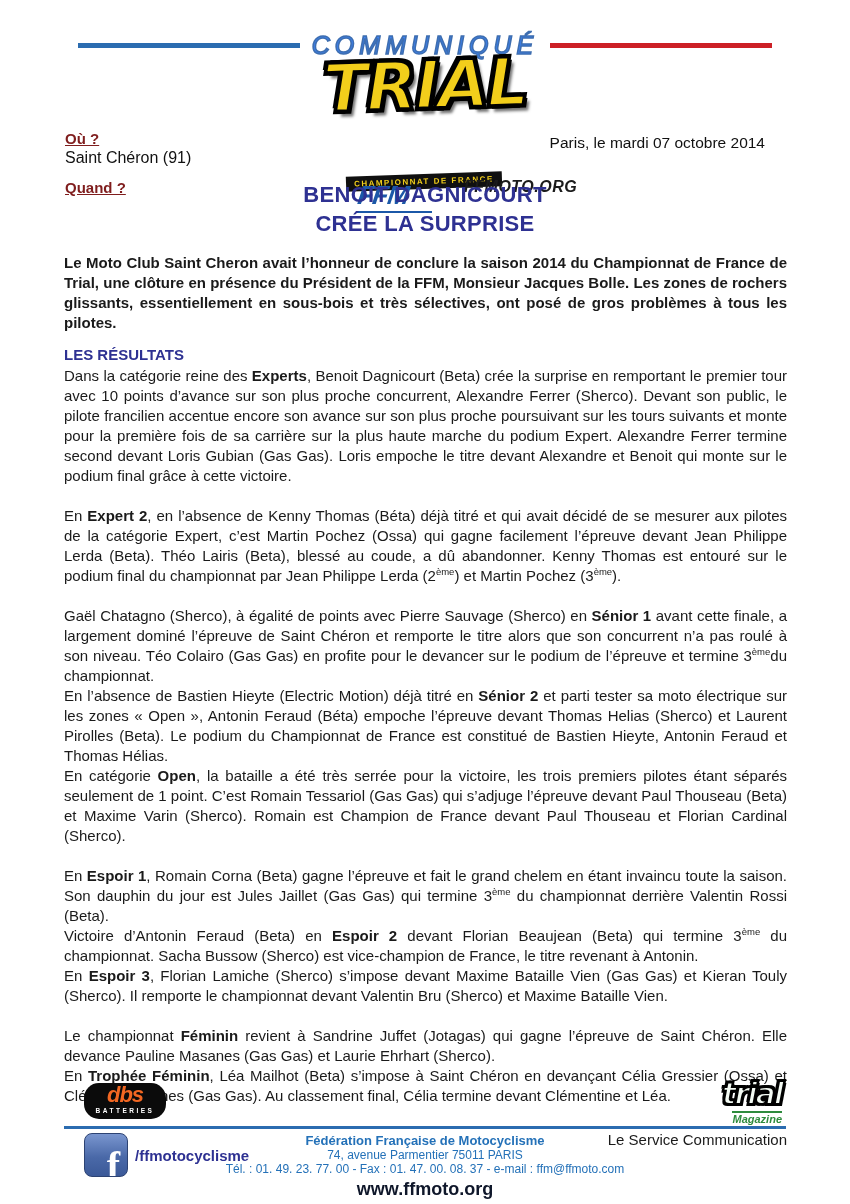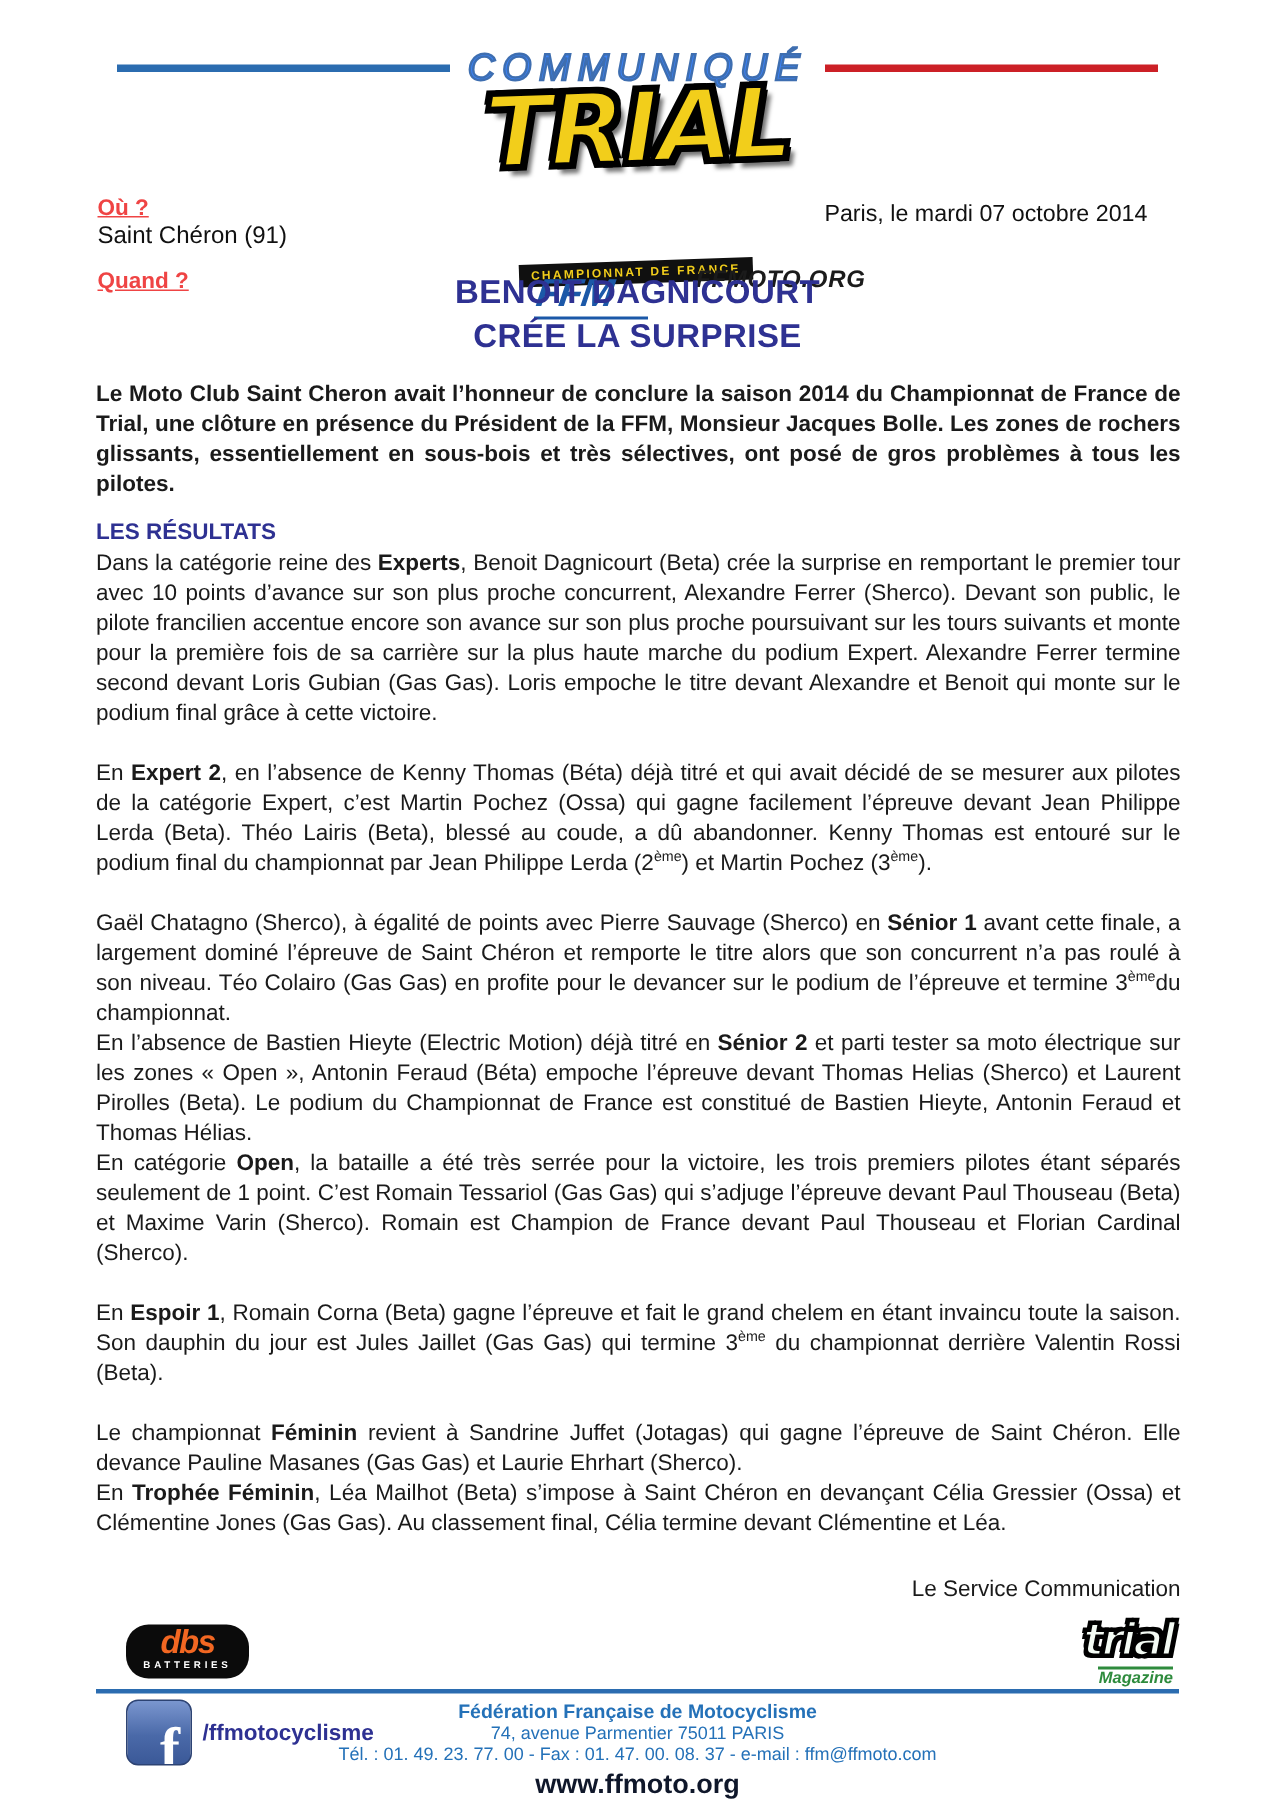--- a/index.html
+++ b/index.html
@@ -30,21 +30,21 @@
     font-size:8px;font-weight:bold;letter-spacing:1.5px;padding:3px 8px;transform:rotate(-2deg);white-space:nowrap;
   }
   .ffmoto-site{position:absolute;top:136px;left:464px;font-size:16px;font-weight:bold;font-style:italic;color:#1b1b1b;letter-spacing:.5px;}
   .ffm-mark{
     position:absolute;top:140px;left:358px;font-size:26px;font-weight:bold;font-style:italic;
     letter-spacing:-1px;color:#1B58A8;transform:skewX(-8deg);line-height:1;
   }
   .ffm-underline{position:absolute;top:169px;left:356px;width:76px;height:2px;background:#1B58A8;}
   
   .meta{position:absolute;top:130px;left:65px;width:230px;}
-  .meta .label{color:#ef4444;font-size:15px;font-weight:bold;text-decoration:underline;}
+  .meta .label{color:#7f1d1d;font-size:15px;font-weight:bold;text-decoration:underline;}
   .meta .value{color:#111;font-size:16px;margin:2px 0 12px;}
   .dateline{position:absolute;top:134px;right:85px;font-size:15.5px;color:#111;}
   .doc-title{position:absolute;top:180px;left:0;right:0;text-align:center;color:#2E3192;font-size:22px;font-weight:bold;letter-spacing:.3px;line-height:29px;}
   
   .content{position:absolute;top:253px;left:64px;width:723px;font-size:15px;line-height:20px;text-align:justify;}
   .intro{font-weight:bold;margin:0 0 12px;}
   .results-heading{color:#2E3192;font-size:15px;font-weight:bold;margin:0 0 1px;text-align:left;}
   .para{margin:0;}
   .para.gap{margin-top:20px;}
   .para b{font-weight:bold;}
@@ -115,20 +115,22 @@
   <div class="content">
     <p class="intro">Le Moto Club Saint Cheron avait l’honneur de conclure la saison 2014 du Championnat de France de Trial, une clôture en présence du Président de la FFM, Monsieur Jacques Bolle. Les zones de rochers glissants, essentiellement en sous-bois et très sélectives, ont posé de gros problèmes à tous les pilotes.</p>
     <div class="results-heading">LES RÉSULTATS</div>
     <div id="blocks">
         <p class="para"><span>Dans la catégorie reine des </span><b>Experts</b><span>, Benoit Dagnicourt (Beta) crée la surprise en remportant le premier tour avec 10 points d’avance sur son plus proche concurrent, Alexandre Ferrer (Sherco). Devant son public, le pilote francilien accentue encore son avance sur son plus proche poursuivant sur les tours suivants et monte pour la première fois de sa carrière sur la plus haute marche du podium Expert. Alexandre Ferrer termine second devant Loris Gubian (Gas Gas). Loris empoche le titre devant Alexandre et Benoit qui monte sur le podium final grâce à cette victoire.</span></p>
         <p class="para gap"><span>En </span><b>Expert 2</b><span>, en l’absence de Kenny Thomas (Béta) déjà titré et qui avait décidé de se mesurer aux pilotes de la catégorie Expert, c’est Martin Pochez (Ossa) qui gagne facilement l’épreuve devant Jean Philippe Lerda (Beta). Théo Lairis (Beta), blessé au coude, a dû abandonner. Kenny Thomas est entouré sur le podium final du championnat par Jean Philippe Lerda (2</span><sup>ème</sup><span>) et Martin Pochez (3</span><sup>ème</sup><span>).</span></p>
         <p class="para gap"><span>Gaël Chatagno (Sherco), à égalité de points avec Pierre Sauvage (Sherco) en </span><b>Sénior 1</b><span> avant cette finale, a largement dominé l’épreuve de Saint Chéron et remporte le titre alors que son concurrent n’a pas roulé à son niveau. Téo Colairo (Gas Gas) en profite pour le devancer sur le podium de l’épreuve et termine 3</span><sup>ème</sup><span>du championnat.</span></p>
         <p class="para"><span>En l’absence de Bastien Hieyte (Electric Motion) déjà titré en </span><b>Sénior 2</b><span> et parti tester sa moto électrique sur les zones « Open », Antonin Feraud (Béta) empoche l’épreuve devant Thomas Helias (Sherco) et Laurent Pirolles (Beta). Le podium du Championnat de France est constitué de Bastien Hieyte, Antonin Feraud et Thomas Hélias.</span></p>
         <p class="para"><span>En catégorie </span><b>Open</b><span>, la bataille a été très serrée pour la victoire, les trois premiers pilotes étant séparés seulement de 1 point. C’est Romain Tessariol (Gas Gas) qui s’adjuge l’épreuve devant Paul Thouseau (Beta) et Maxime Varin (Sherco). Romain est Champion de France devant Paul Thouseau et Florian Cardinal (Sherco).</span></p>
         <p class="para gap"><span>En </span><b>Espoir 1</b><span>, Romain Corna (Beta) gagne l’épreuve et fait le grand chelem en étant invaincu toute la saison. Son dauphin du jour est Jules Jaillet (Gas Gas) qui termine 3</span><sup>ème</sup><span> du championnat derrière Valentin Rossi (Beta).</span></p>
+        <p class="para"><span>Victoire d’Antonin Feraud (Beta) en </span><b>Espoir 2</b><span> devant Florian Beaujean (Beta) qui termine 3</span><sup>ème</sup><span> du championnat. Sacha Bussow (Sherco) est vice-champion de France, le titre revenant à Antonin.</span></p>
+        <p class="para"><span>En </span><b>Espoir 3</b><span>, Florian Lamiche (Sherco) s’impose devant Maxime Bataille Vien (Gas Gas) et Kieran Touly (Sherco). Il remporte le championnat devant Valentin Bru (Sherco) et Maxime Bataille Vien.</span></p>
         <p class="para gap"><span>Le championnat </span><b>Féminin</b><span> revient à Sandrine Juffet (Jotagas) qui gagne l’épreuve de Saint Chéron. Elle devance Pauline Masanes (Gas Gas) et Laurie Ehrhart (Sherco).</span></p>
         <p class="para"><span>En </span><b>Trophée Féminin</b><span>, Léa Mailhot (Beta) s’impose à Saint Chéron en devançant Célia Gressier (Ossa) et Clémentine Jones (Gas Gas). Au classement final, Célia termine devant Clémentine et Léa.</span></p>
       </div>
     <div class="signature">Le Service Communication</div>
   </div>
 
   <div class="sponsors">
     <div class="dbs-logo">
       <div class="dbs-name">dbs</div>
       <div class="dbs-sub">BATTERIES</div>

